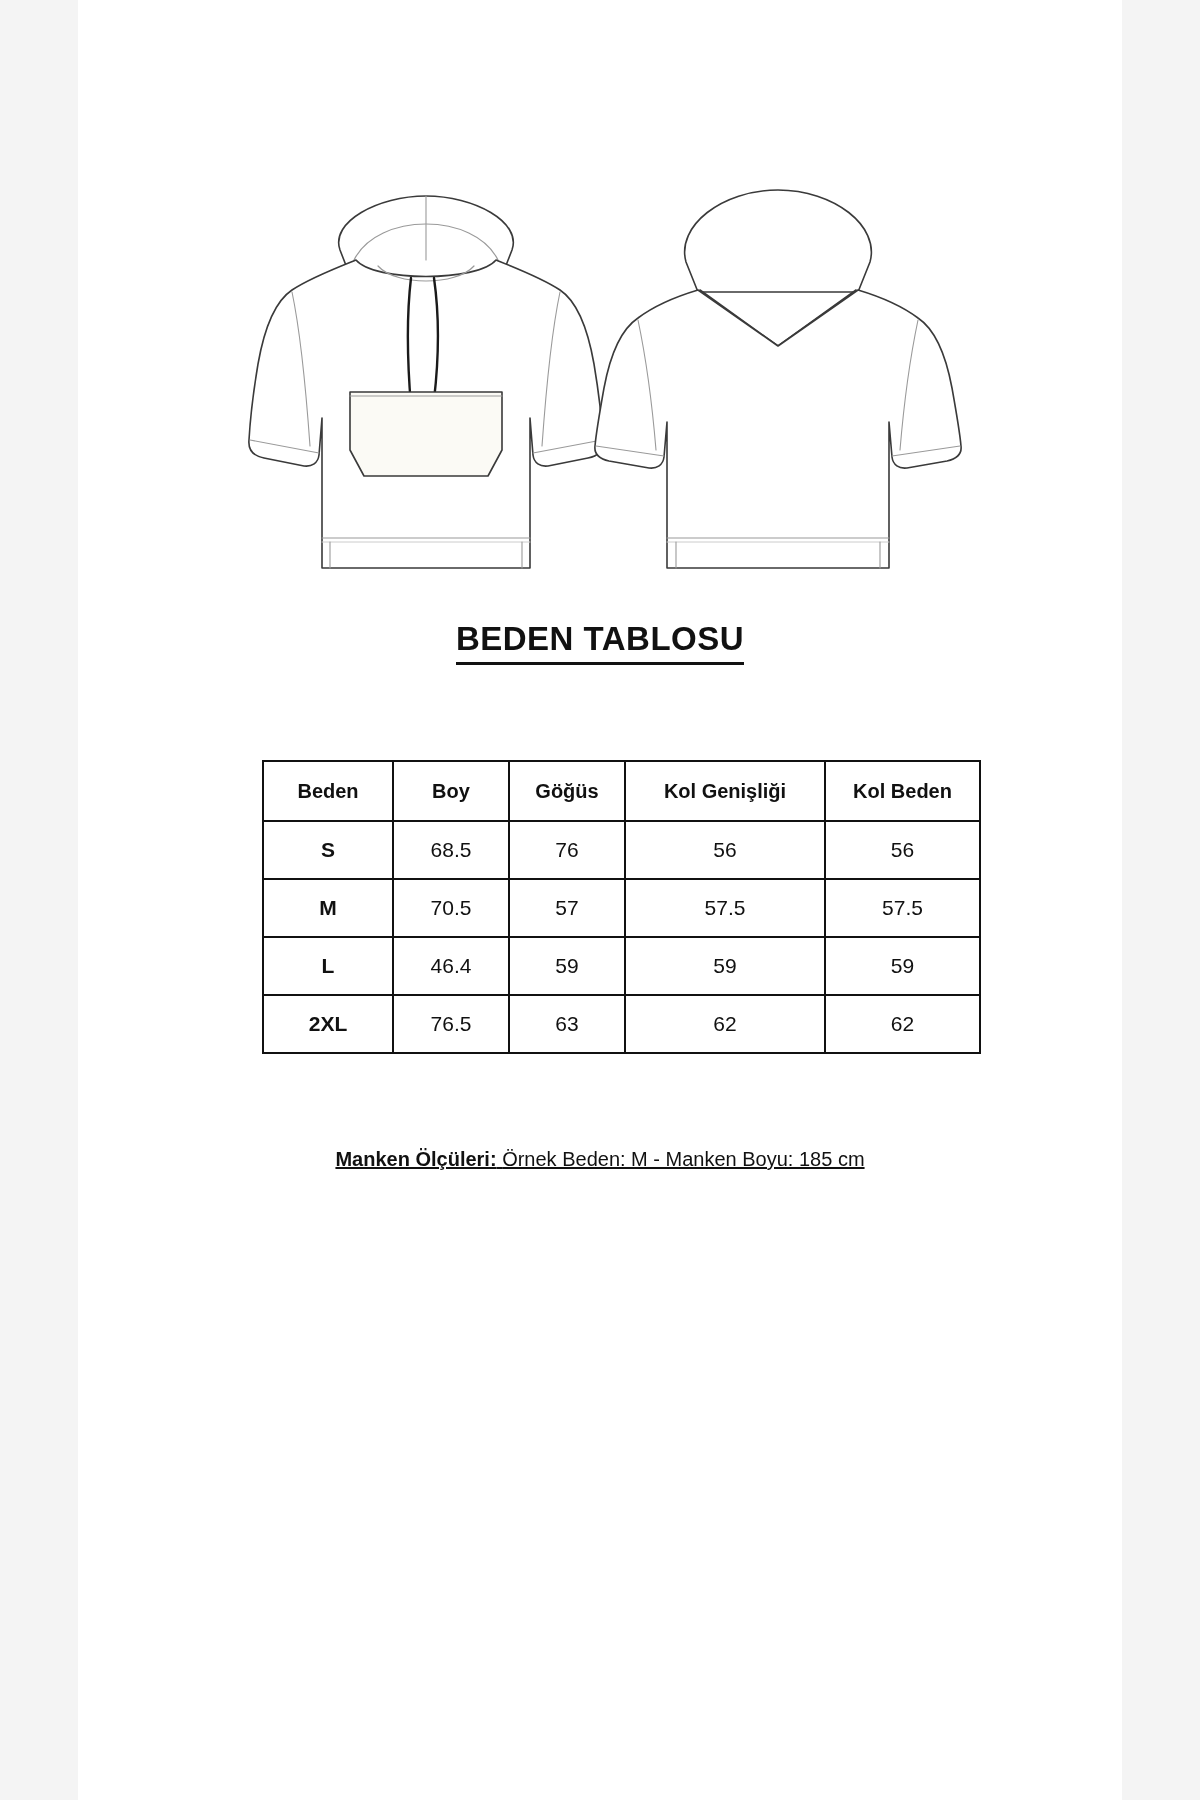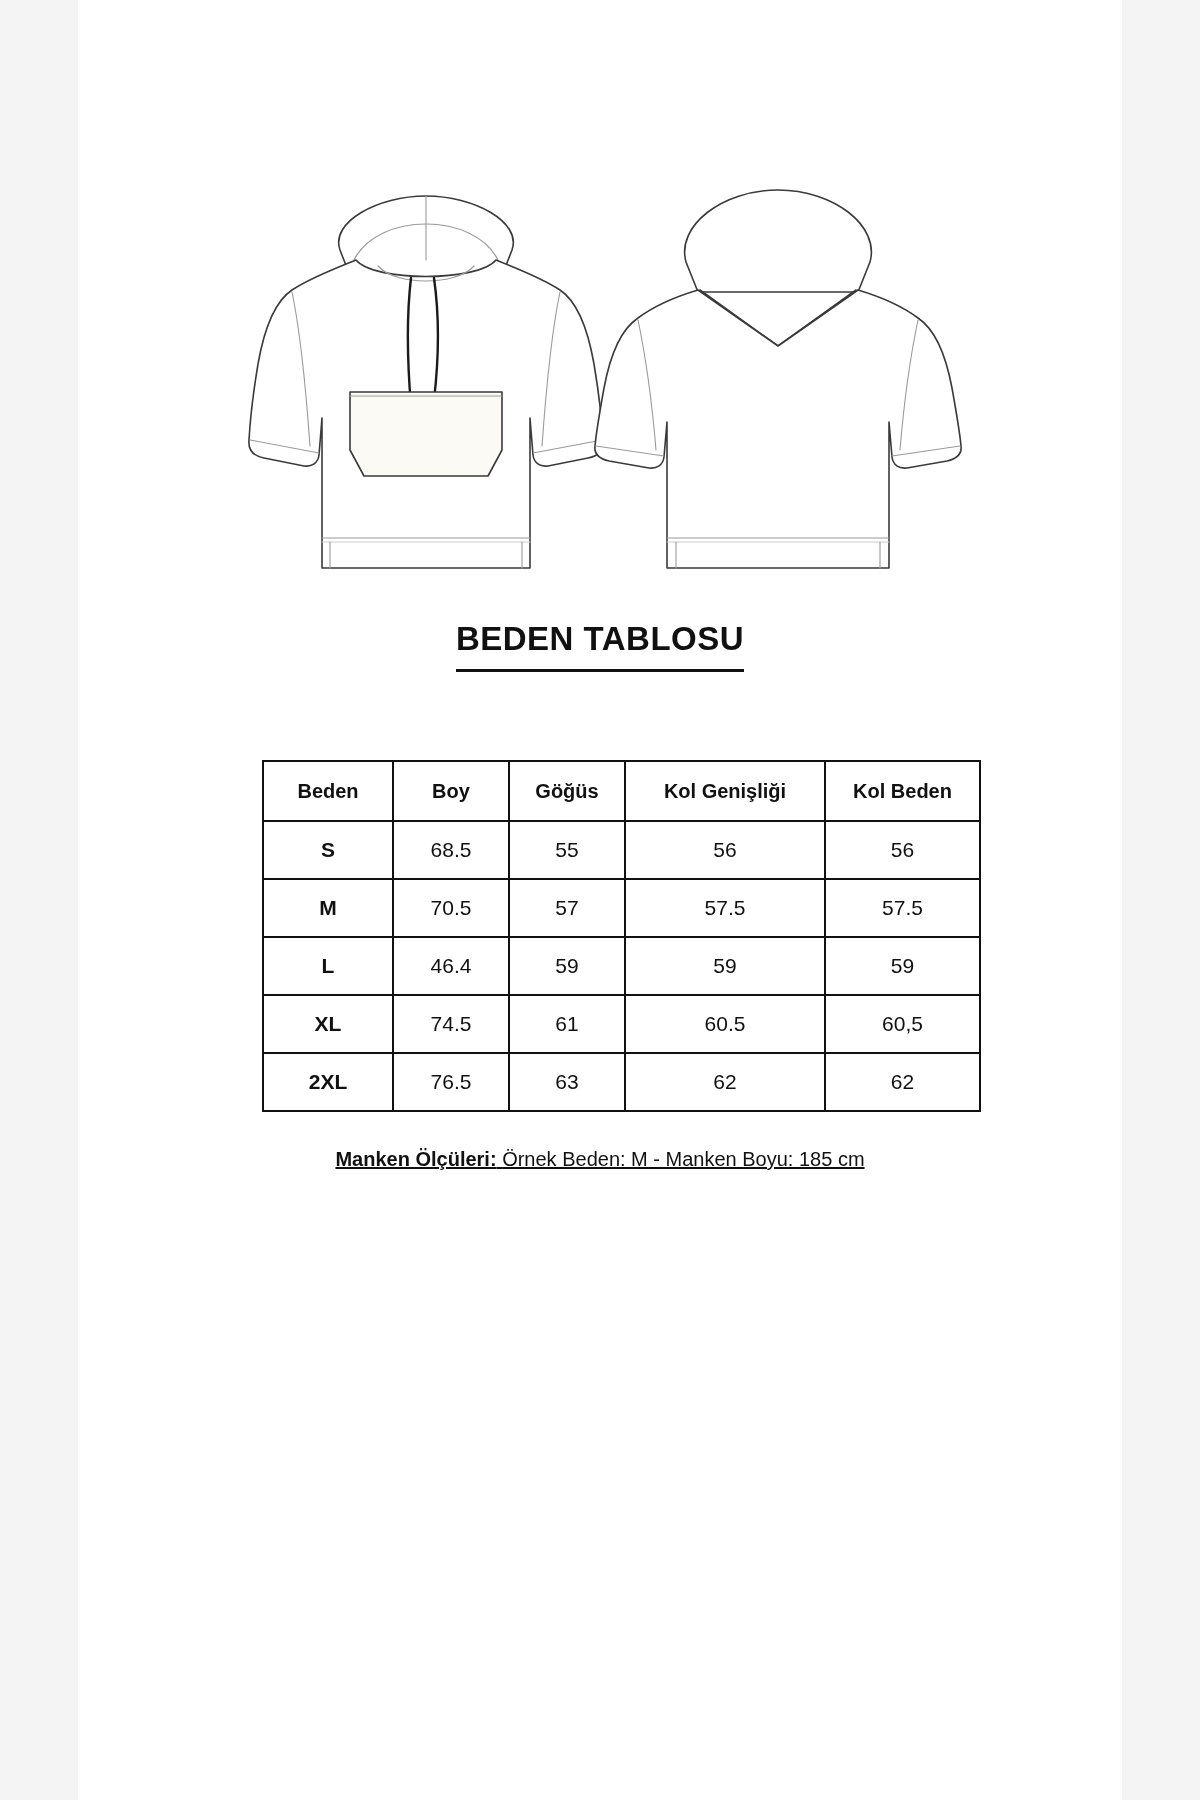--- a/index.html
+++ b/index.html
@@ -51,21 +51,21 @@
     width: 1044px;
     text-align: center;
   }
   .heading .title {
     display: inline-block;
     font-size: 33px;
     font-weight: bold;
     letter-spacing: 0.5px;
     color: #111111;
     border-bottom: 3px solid #111111;
-    padding-bottom: 11px;
+    padding-bottom: 4px;
   }
 
   
   .table-wrap {
     position: absolute;
     left: 152px;
     top: 760px;
     width: 717px;
     padding-left: 32px;
   }
@@ -263,44 +263,37 @@
           <th>Boy</th>
           <th>Göğüs</th>
           <th>Kol Genişliği</th>
           <th>Kol Beden</th>
         </tr>
       </thead>
       <tbody>
         <tr>
           <td class="size-label">S</td>
           <td>68.5</td>
-          <td>55</td>
+          <td>76</td>
           <td>56</td>
           <td>56</td>
         </tr>
         <tr>
           <td class="size-label">M</td>
           <td>70.5</td>
           <td>57</td>
           <td>57.5</td>
           <td>57.5</td>
         </tr>
         <tr>
           <td class="size-label">L</td>
           <td>46.4</td>
           <td>59</td>
           <td>59</td>
           <td>59</td>
-        </tr>
-        <tr>
-          <td class="size-label">XL</td>
-          <td>74.5</td>
-          <td>61</td>
-          <td>60.5</td>
-          <td>60,5</td>
         </tr>
         <tr>
           <td class="size-label">2XL</td>
           <td>76.5</td>
           <td>63</td>
           <td>62</td>
           <td>62</td>
         </tr>
       </tbody>
     </table>

